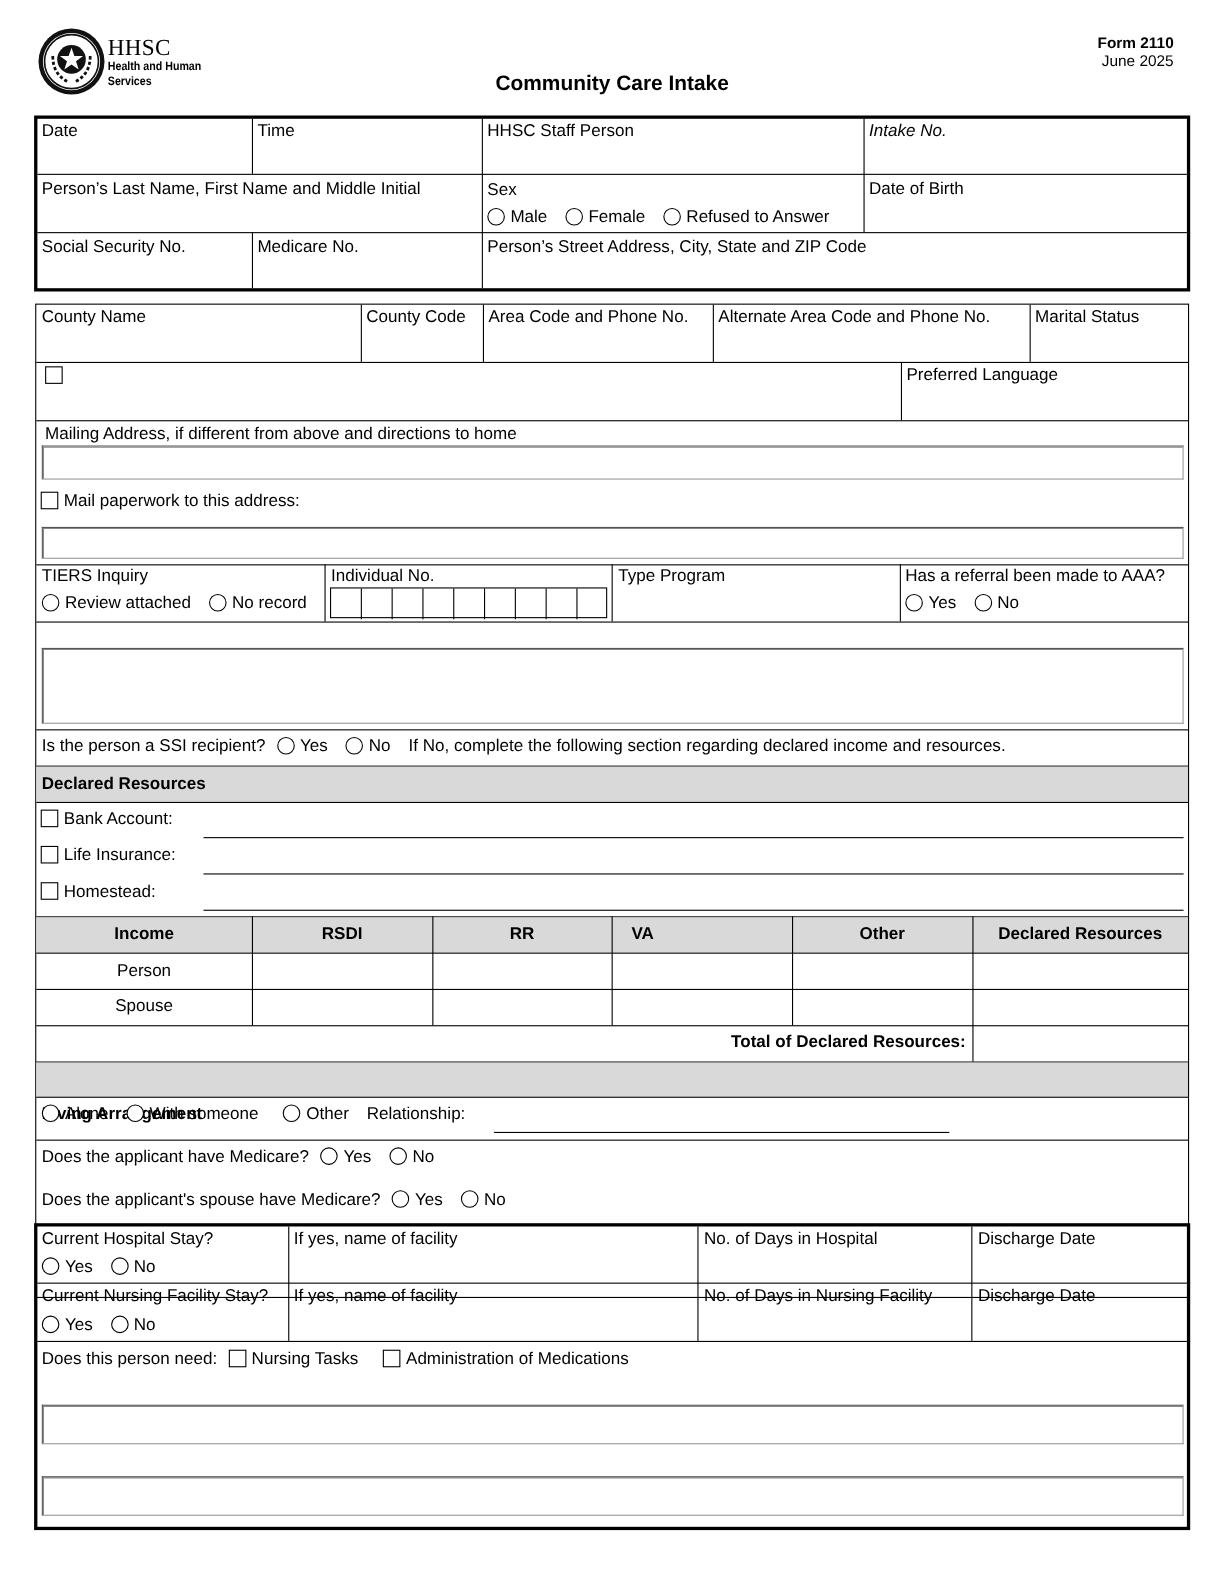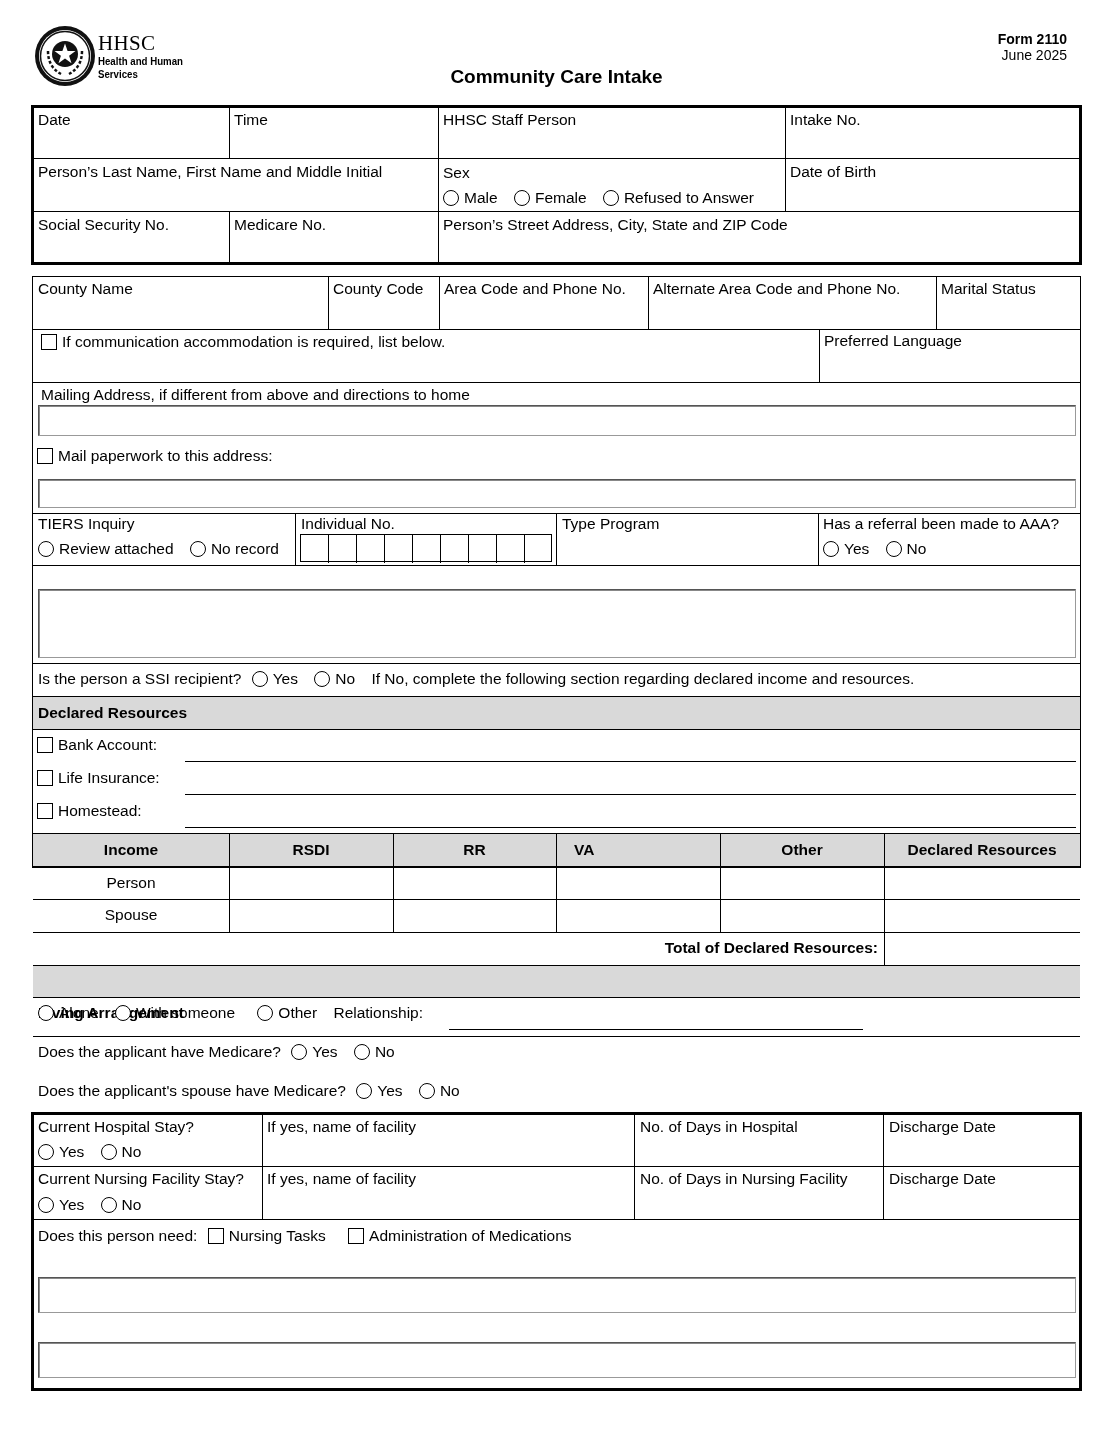--- a/index.html
+++ b/index.html
@@ -63,54 +63,54 @@
 
   <div class="vl" style="left:195px; top:0; height:50px;"></div>
   <div class="vl" style="left:404px; top:0; height:154px;"></div>
   <div class="vl" style="left:751px; top:0; height:103px;"></div>
 
   <div class="vl" style="left:195px; top:103px; height:51px;"></div>
 
   <div class="lbl" style="left:4px; top:3px;">Date</div>
   <div class="lbl" style="left:200px; top:3px;">Time</div>
   <div class="lbl" style="left:409px; top:3px;">HHSC Staff Person</div>
-  <div class="lbl" style="left:756px; top:3px;">Intake No.</div>
+  <div class="lbl" style="left:756px; top:3px;font-style:italic;">Intake No.</div>
 
   <div class="lbl" style="left:4px; top:55px;">Person’s Last Name, First Name and Middle Initial</div>
   <div class="lbl" style="left:409px; top:56px;">Sex</div>
   <div class="lbl" style="left:409px; top:81px;">
     <span class="opt"><span class="radio"></span><span>Male</span></span>
     <span class="opt"><span class="radio"></span><span>Female</span></span>
     <span class="opt"><span class="radio"></span><span>Refused to Answer</span></span>
   </div>
   <div class="lbl" style="left:756px; top:55px;">Date of Birth</div>
 
   <div class="lbl" style="left:4px; top:108px;">Social Security No.</div>
   <div class="lbl" style="left:200px; top:108px;">Medicare No.</div>
   <div class="lbl" style="left:409px; top:108px;">Person’s Street Address, City, State and ZIP Code</div>
 </div>
 
-<div class="abs box" style="left:32px; top:276px; width:1049px; height:592px;">
+<div class="abs box" style="left:32px; top:276px; width:1049px; height:904px;">
 
   <div class="vl" style="left:295px; top:0; height:52px;"></div>
   <div class="vl" style="left:406px; top:0; height:52px;"></div>
   <div class="vl" style="left:615px; top:0; height:52px;"></div>
   <div class="vl" style="left:903px; top:0; height:52px;"></div>
   <div class="hl" style="left:0; top:52px; width:1047px;"></div>
 
   <div class="lbl" style="left:5px; top:3px;">County Name</div>
   <div class="lbl" style="left:300px; top:3px;">County Code</div>
   <div class="lbl" style="left:411px; top:3px;">Area Code and Phone No.</div>
   <div class="lbl" style="left:620px; top:3px;">Alternate Area Code and Phone No.</div>
   <div class="lbl" style="left:908px; top:3px;">Marital Status</div>
 
   <div class="vl" style="left:786px; top:52px; height:53px;"></div>
   <div class="hl" style="left:0; top:105px; width:1047px;"></div>
   <div class="lbl" style="left:8px; top:56px;">
-    <span class="check"></span><span>If communication accommodation is required, list below.</span>
+    <span class="check"></span>
   </div>
   <div class="lbl" style="left:791px; top:55px;">Preferred Language</div>
 
   <div class="lbl" style="left:8px; top:109px;">Mailing Address, if different from above and directions to home</div>
   <div class="textbox" style="left:5px; top:128px; width:1038px; height:31px;"></div>
   <div class="lbl" style="left:4px; top:170px;">
     <span class="check"></span><span>Mail paperwork to this address:</span>
   </div>
   <div class="textbox" style="left:5px; top:202px; width:1038px; height:29px;"></div>
   <div class="hl" style="left:0; top:236px; width:1047px;"></div>

